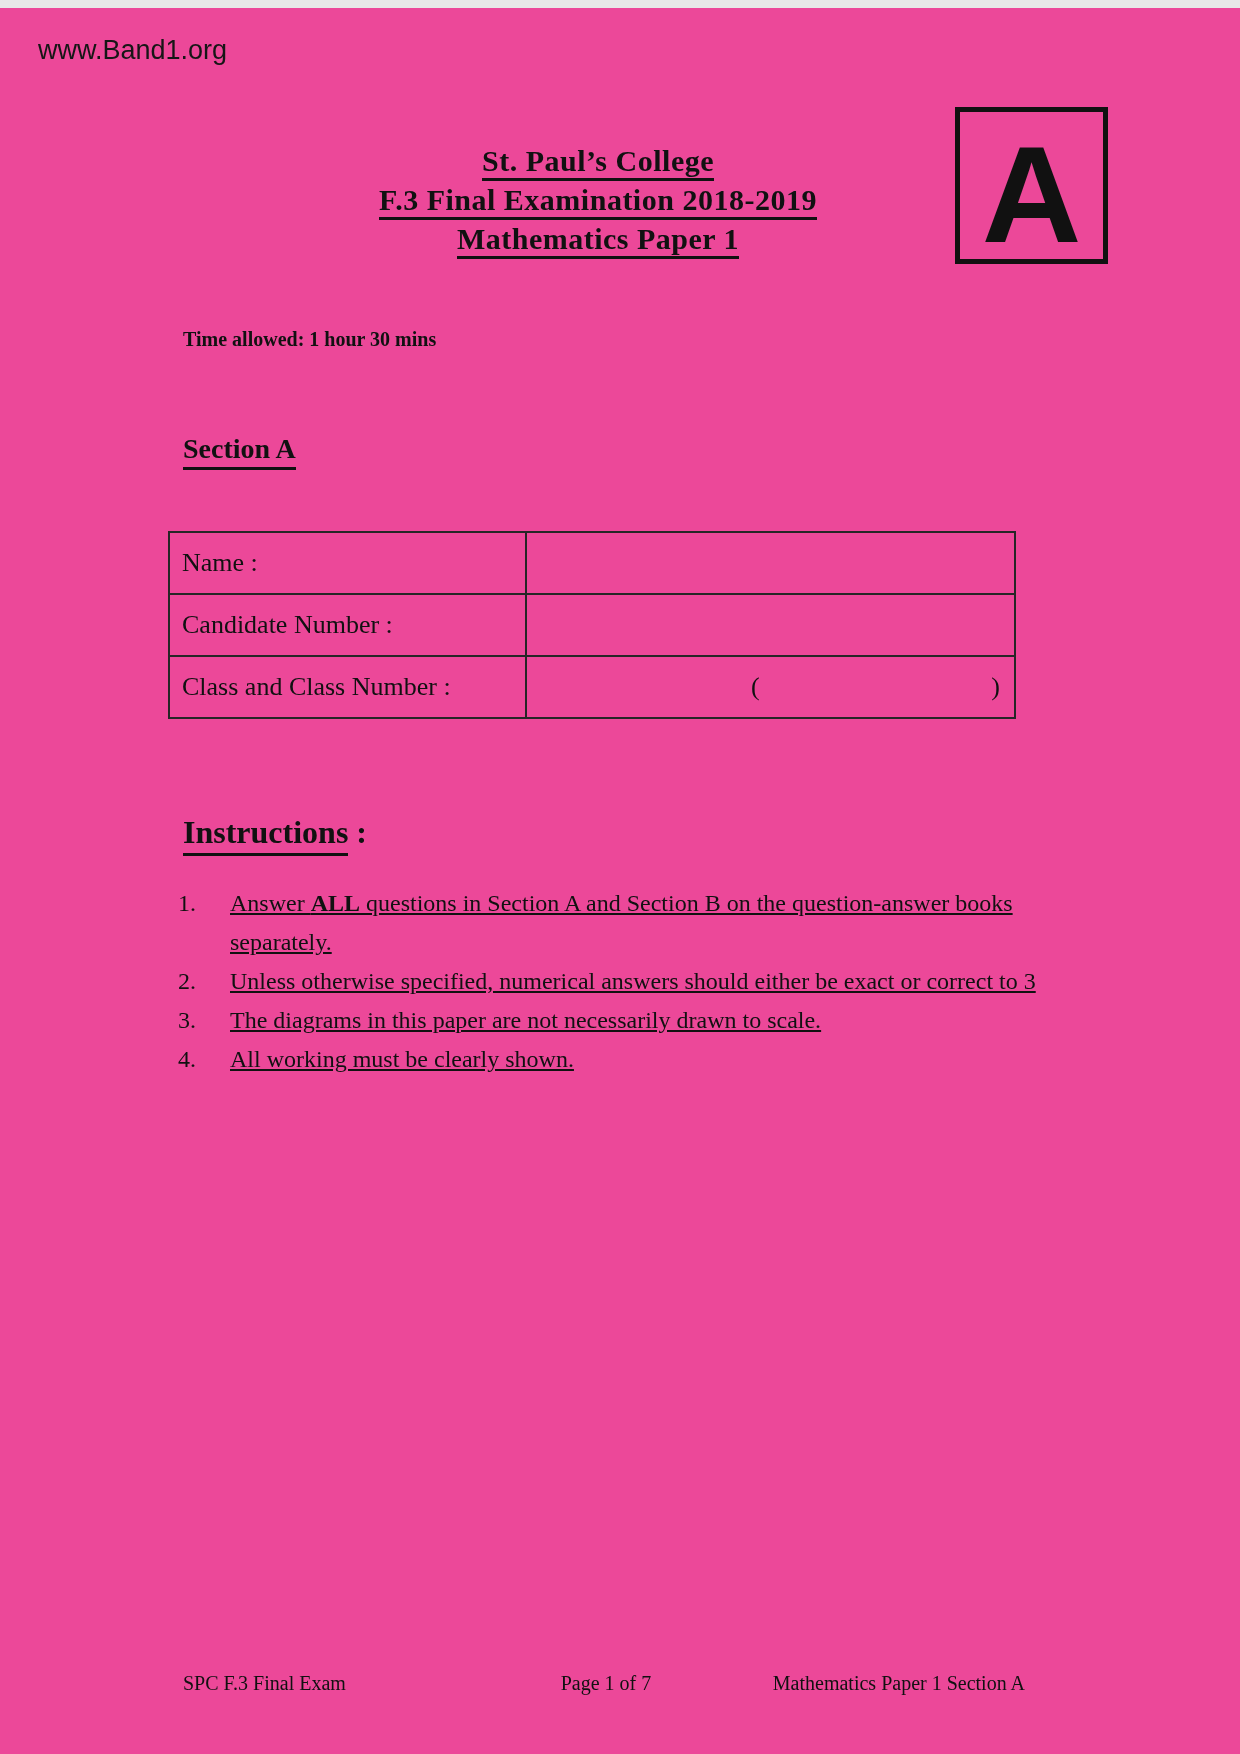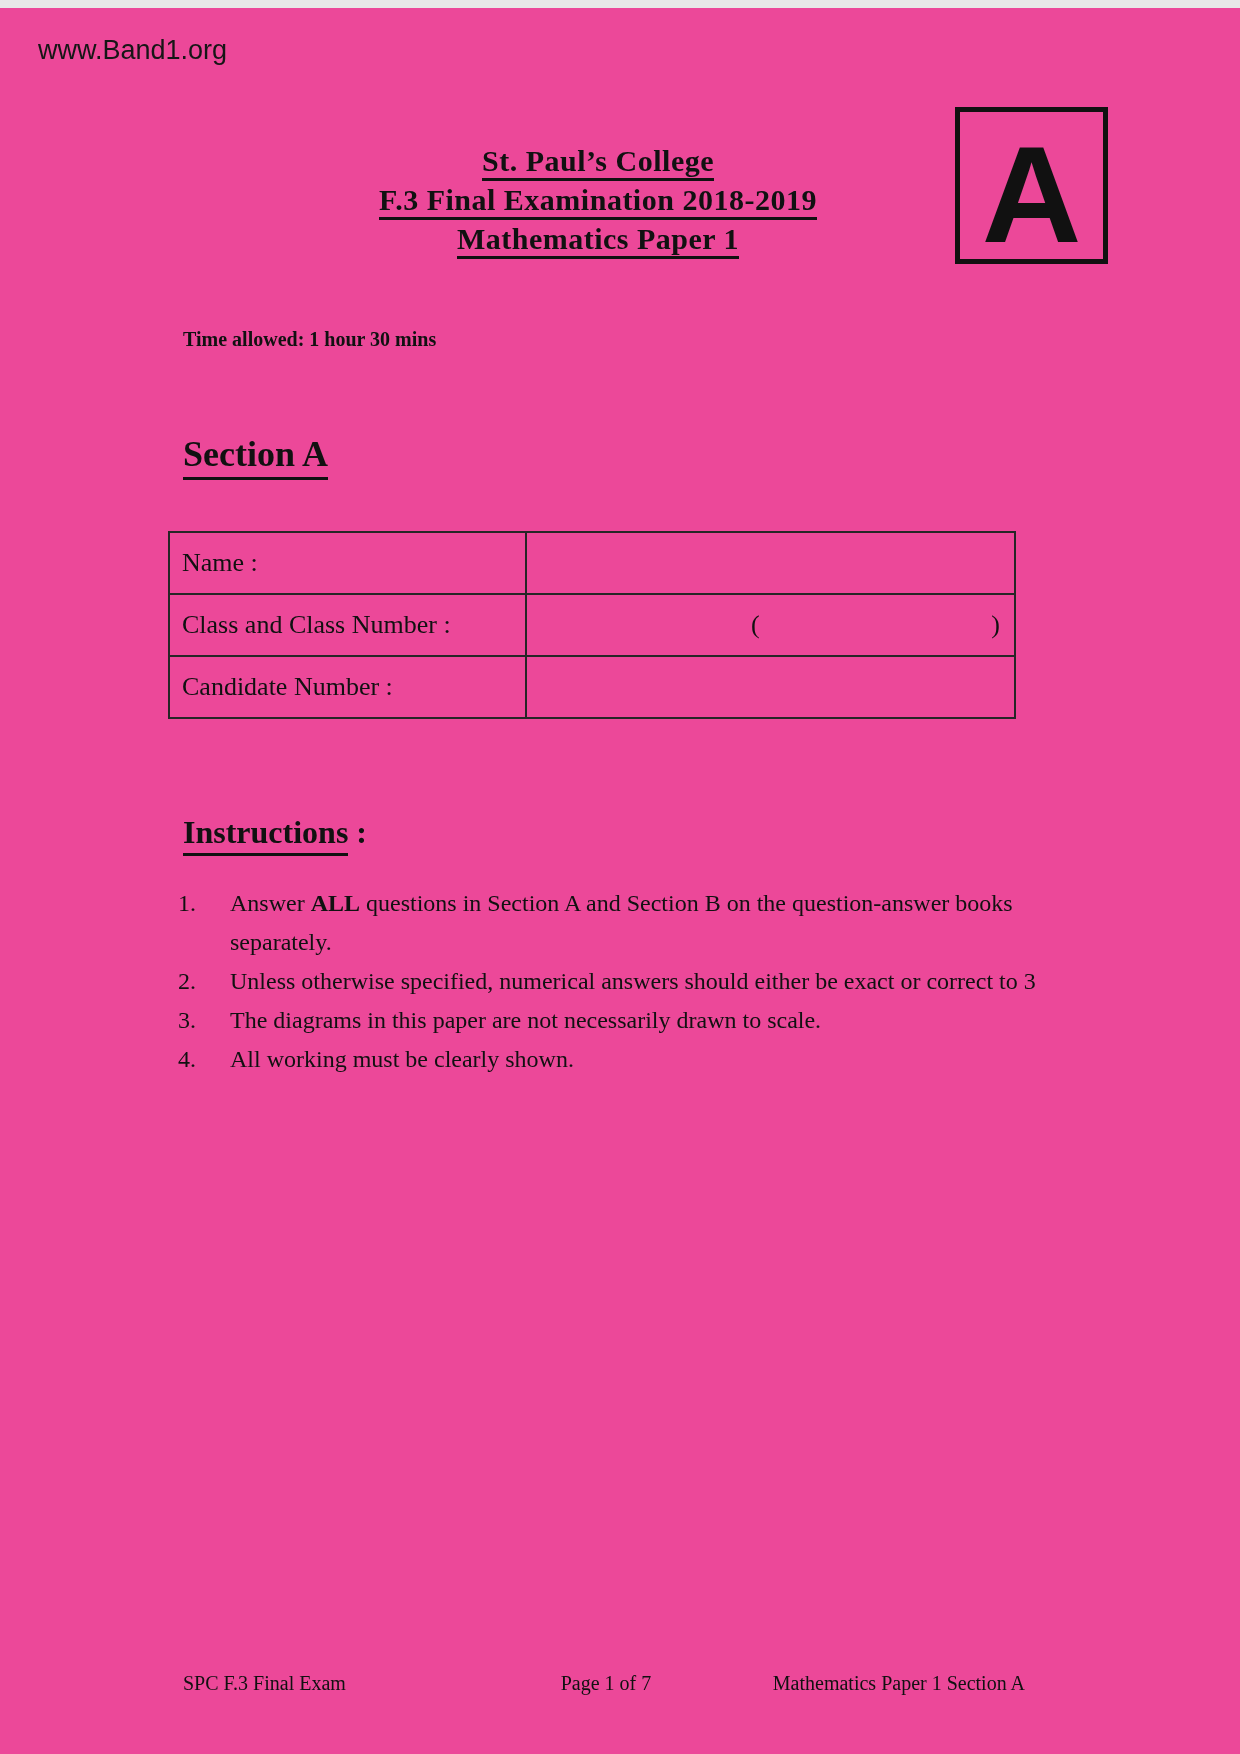--- a/index.html
+++ b/index.html
@@ -64,21 +64,21 @@
     left: 183px;
     top: 320px;
     font-size: 20px;
     font-weight: bold;
   }
 
   .section-heading {
     position: absolute;
     left: 183px;
     top: 425px;
-    font-size: 36px;
+    font-size: 28px;
     font-weight: bold;
   }
   .section-heading .u,
   .instructions-heading .u {
     display: inline-block;
     border-bottom: 3px solid #111111;
     padding-bottom: 2px;
   }
 
   table.candidate-table {
@@ -115,21 +115,21 @@
     top: 876px;
     width: 880px;
   }
   .instr-item { display: flex; align-items: flex-start; }
   .instr-number {
     width: 52px;
     flex: 0 0 52px;
     font-size: 24px;
     line-height: 39px;
   }
-  .instr-text { font-size: 24px; line-height: 39px; }
+  .instr-text { font-size: 24px; line-height: 39px; text-decoration: underline; }
   .instr-text .line { display: block; }
   .bold { font-weight: bold; }
 
   .footer {
     position: absolute;
     left: 0;
     top: 1662px;
     width: 1240px;
     font-size: 20px;
     line-height: 26px;
@@ -158,35 +158,35 @@
   <div class="time-allowed">Time allowed: 1 hour 30 mins</div>
 
   <div class="section-heading">
     <span class="u">Section A</span>
   </div>
 
   <table class="candidate-table">
     <tbody>
         <tr>
       <td class="label-cell">Name :</td>
+      <td class="value-cell"></td>
+    </tr>
+    <tr>
+      <td class="label-cell">Candidate Number :</td>
       <td class="value-cell"></td>
     </tr>
     <tr>
       <td class="label-cell">Class and Class Number :</td>
       <td class="value-cell">
         <span class="paren-wrap">
           <span class="paren-open">(</span>
           <span class="paren-close">)</span>
         </span>
       </td>
     </tr>
-    <tr>
-      <td class="label-cell">Candidate Number :</td>
-      <td class="value-cell"></td>
-    </tr>
   </tbody>
     </table>
 
   <div class="instructions-heading">
     <span class="u">Instructions</span><span> :</span>
   </div>
 
   <div class="instructions-list">
     <div class="instr-item">
       <div class="instr-number">1.</div>

